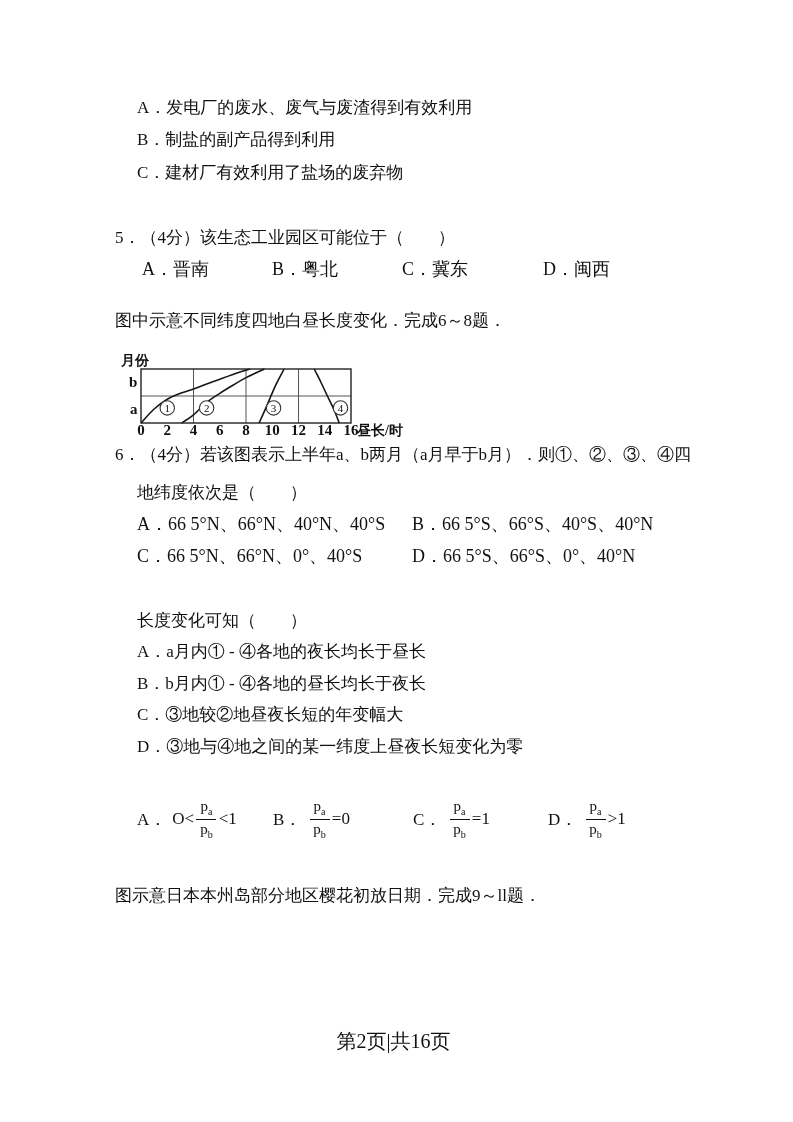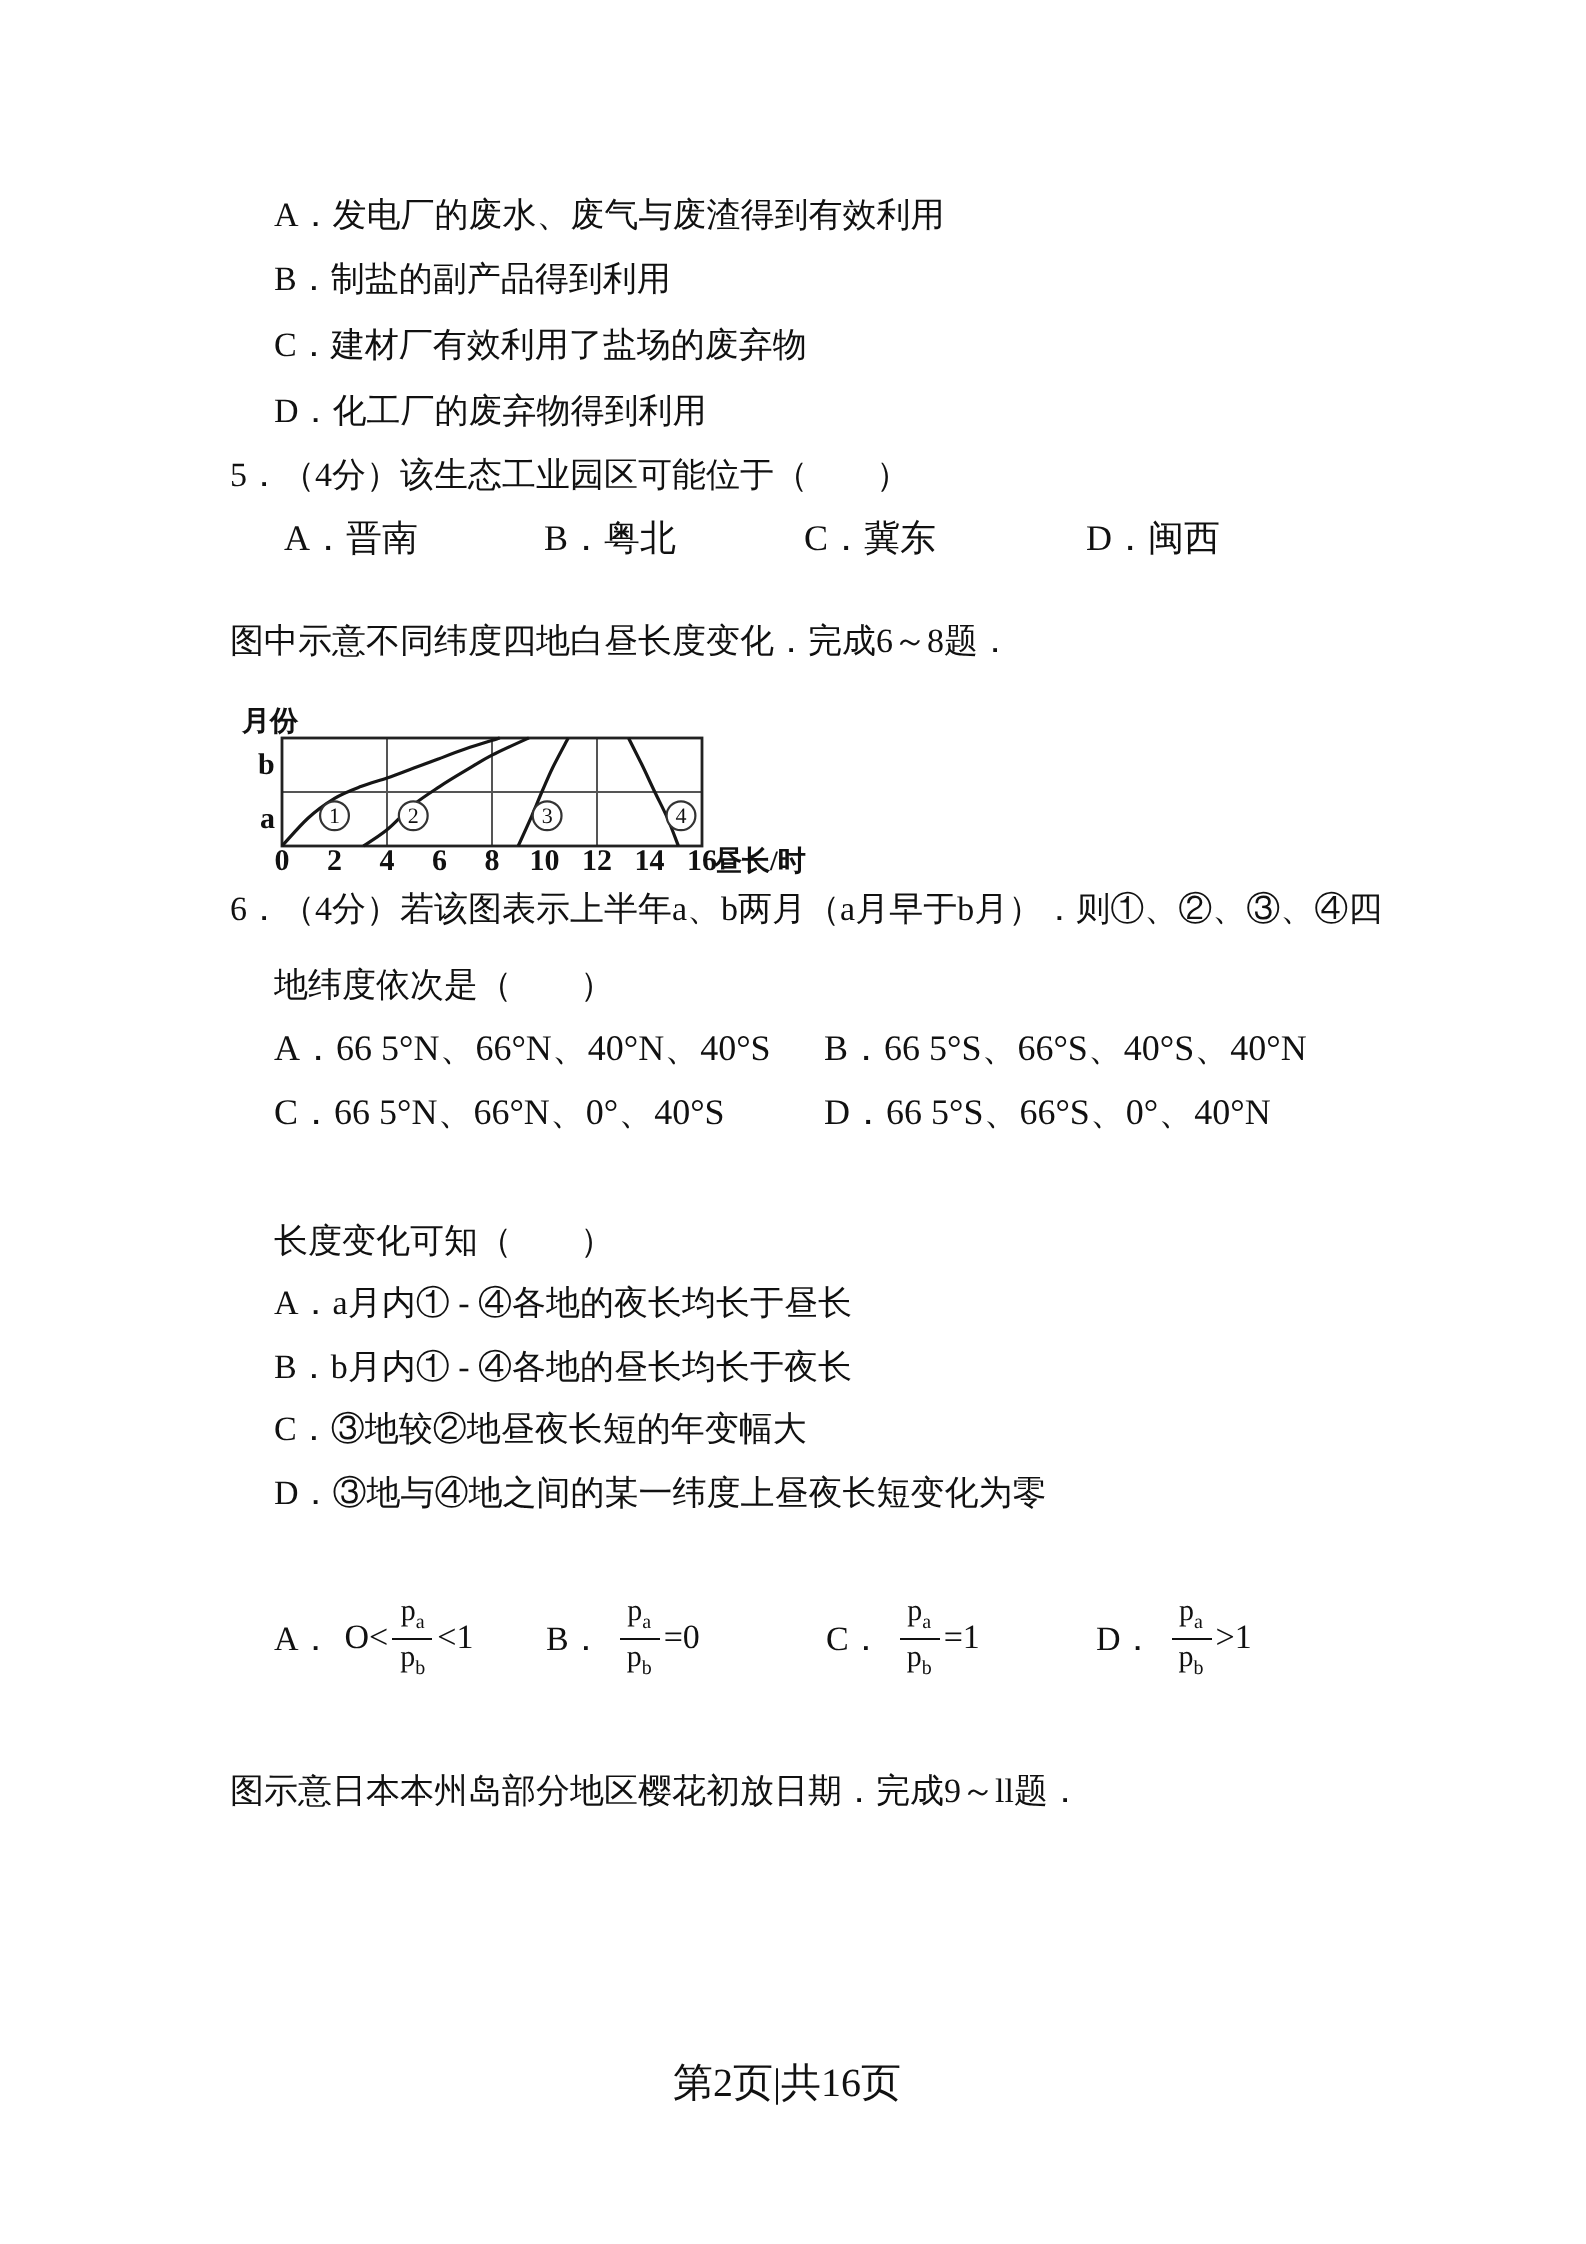--- a/index.html
+++ b/index.html
@@ -20,21 +20,20 @@
   .footer{position:absolute;left:0;top:1028px;width:100%;text-align:center;font-size:20px;}
 </style>
 </head>
 <body>
 
 <div class="page">
 
   <div class="line" style="left:137px;top:98px">A．发电厂的废水、废气与废渣得到有效利用</div>
   <div class="line" style="left:137px;top:130px">B．制盐的副产品得到利用</div>
   <div class="line" style="left:137px;top:163px">C．建材厂有效利用了盐场的废弃物</div>
-  <div class="line" style="left:137px;top:196px">D．化工厂的废弃物得到利用</div>
 
   <div class="line" style="left:115px;top:228px">5．（4分）该生态工业园区可能位于（　　）</div>
   <div class="opt-cell" style="left:142px;top:259px">A．晋南</div>
   <div class="opt-cell" style="left:272px;top:259px">B．粤北</div>
   <div class="opt-cell" style="left:402px;top:259px">C．冀东</div>
   <div class="opt-cell" style="left:543px;top:259px">D．闽西</div>
 
   <div class="line" style="left:115px;top:311px">图中示意不同纬度四地白昼长度变化．完成6～8题．</div>
 
   <div class="chart-wrap">

